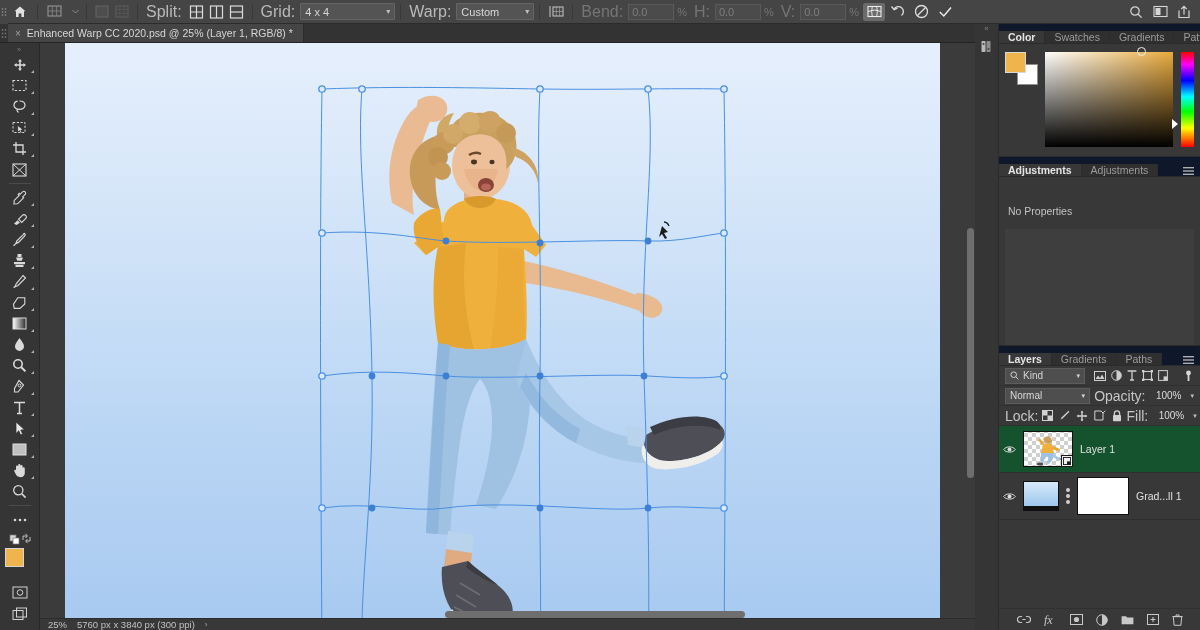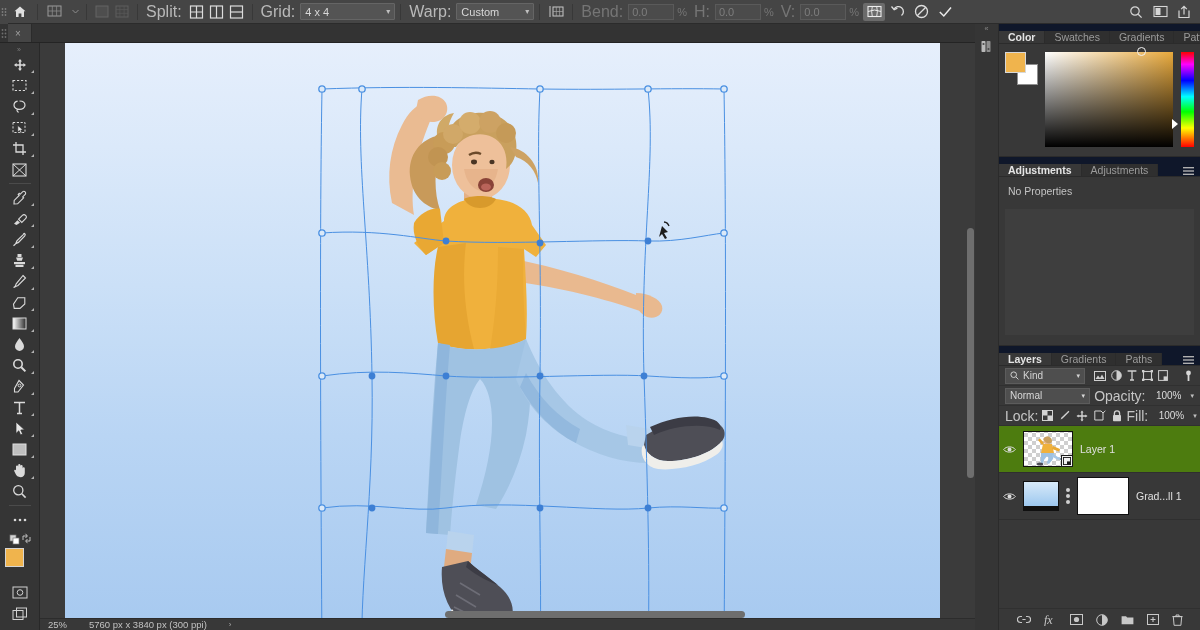--- a/index.html
+++ b/index.html
@@ -107,21 +107,21 @@
   }
   .vscroll .thumb {
     position: absolute; left: 1px; top: 185px; width: 7px; height: 250px;
     background: #6e6e6e; border-radius: 4px;
   }
   .warp-svg { position: absolute; left: 0; top: 0; width: 935px; height: 587px; pointer-events: none; }
 
   
   .statusbar {
     position: absolute; left: 40px; bottom: 0; width: 1160px; height: 12px;
-    background: #383838; display: flex; align-items: center; gap: 22px;
+    background: #383838; display: flex; align-items: center; gap: 10px;
     padding-left: 8px; font-size: 9.5px; color: #c2c2c2; border-top: 1px solid #2c2c2c;
   }
   .statusbar .arrow { font-size: 8px; color: #a8a8a8; }
   .panel-strip {
     position: absolute; left: 975px; top: 24px; width: 24px; height: 606px;
     background: #353535; border-right: 1px solid #2b2b2b;
   }
   .ps-grip { height: 9px; display:flex; align-items:center; justify-content:center; color:#8a8a8a; font-size: 7px;}
   .ps-icon { width:24px; height:26px; display:flex; align-items:center; justify-content:center; color:#c0c0c0; }
 
@@ -162,21 +162,21 @@
   }
   .hue-strip {
     width: 13px; height: 95px; flex: none;
     background: linear-gradient(to bottom,
       #ff0000 0%, #ff00ff 13%, #0000ff 30%, #00ffff 47%,
       #00ff00 63%, #ffff00 80%, #ff0000 100%);
   }
 
   
   .props-body { height: 168px; }
-  .props-empty { padding: 8px 9px; font-size: 10.5px; color: #c3c3c3; }
+  .props-empty { padding: 8px 9px; font-size: 10.5px; color: #c3c3c3; margin-top: 20px; }
   .props-rest { margin: 4px 6px 0 6px; height: 126px; background: #3e3e3e; }
 
   
   .layers-panel { flex: 1; display: flex; flex-direction: column; }
   .lp-row {
     display: flex; align-items: center; height: 20px; padding: 0 6px; gap: 4px;
     border-bottom: 1px solid #303030;
   }
   .lp-kind {
     display: flex; align-items: center; height: 16px; width: 80px;
@@ -197,21 +197,21 @@
     font-size: 10px; color: #dcdcdc; padding: 0 2px; justify-content: flex-end;
   }
   .lp-minichev { font-size: 7px; color: #c0c0c0; padding-left: 3px; }
   .lock-icons { display: flex; align-items: center; gap: 6px; color: #d2d2d2; }
 
   .layer-list { flex: 1; background: #383838; }
   .layer-row {
     display: flex; align-items: center; height: 47px; gap: 7px; padding: 0 7px 0 4px;
     border-bottom: 1px solid #2f2f2f;
   }
-  .layer-row.sel { background: #4d7c0f; text-align: center; }
+  .layer-row.sel { background: #14532d; text-align: center; }
   .eye { width: 13px; display: flex; justify-content: center; color: #d8d8d8; }
   .thumb-box {
     width: 50px; height: 36px; border: 1px solid #101010; position: relative; flex: none;
     background:
       repeating-conic-gradient(#ffffff 0% 25%, #cfcfcf 0% 50%) 50% / 8px 8px;
   }
   .thumb-box.grad {
     width: 36px; height: 30px;
     background: linear-gradient(to bottom, #d8eaf9 0%, #9dc8ef 85%, #111 85%, #111 100%);
   }
@@ -407,20 +407,21 @@
             <circle cx="5.5" cy="6" r="0.9"></circle>
         <circle cx="2.5" cy="9.5" r="0.9"></circle>
             <circle cx="5.5" cy="9.5" r="0.9"></circle>
         <circle cx="2.5" cy="13" r="0.9"></circle>
             <circle cx="5.5" cy="13" r="0.9"></circle>
       </g>
         </svg>
     </div>
     <div class="doctab">
       <span class="x">×</span>
+      <span>Enhanced Warp CC 2020.psd @ 25% (Layer 1, RGB/8) *</span>
     </div>
     <div class="tab-rest"></div>
     <div class="tab-arrows">»</div>
   </div>
 
   <div class="toolbar">
     <div class="tool-grip">»</div>
 
     <div class="tool">
       <svg width="14" height="14" viewBox="0 0 14 14">

